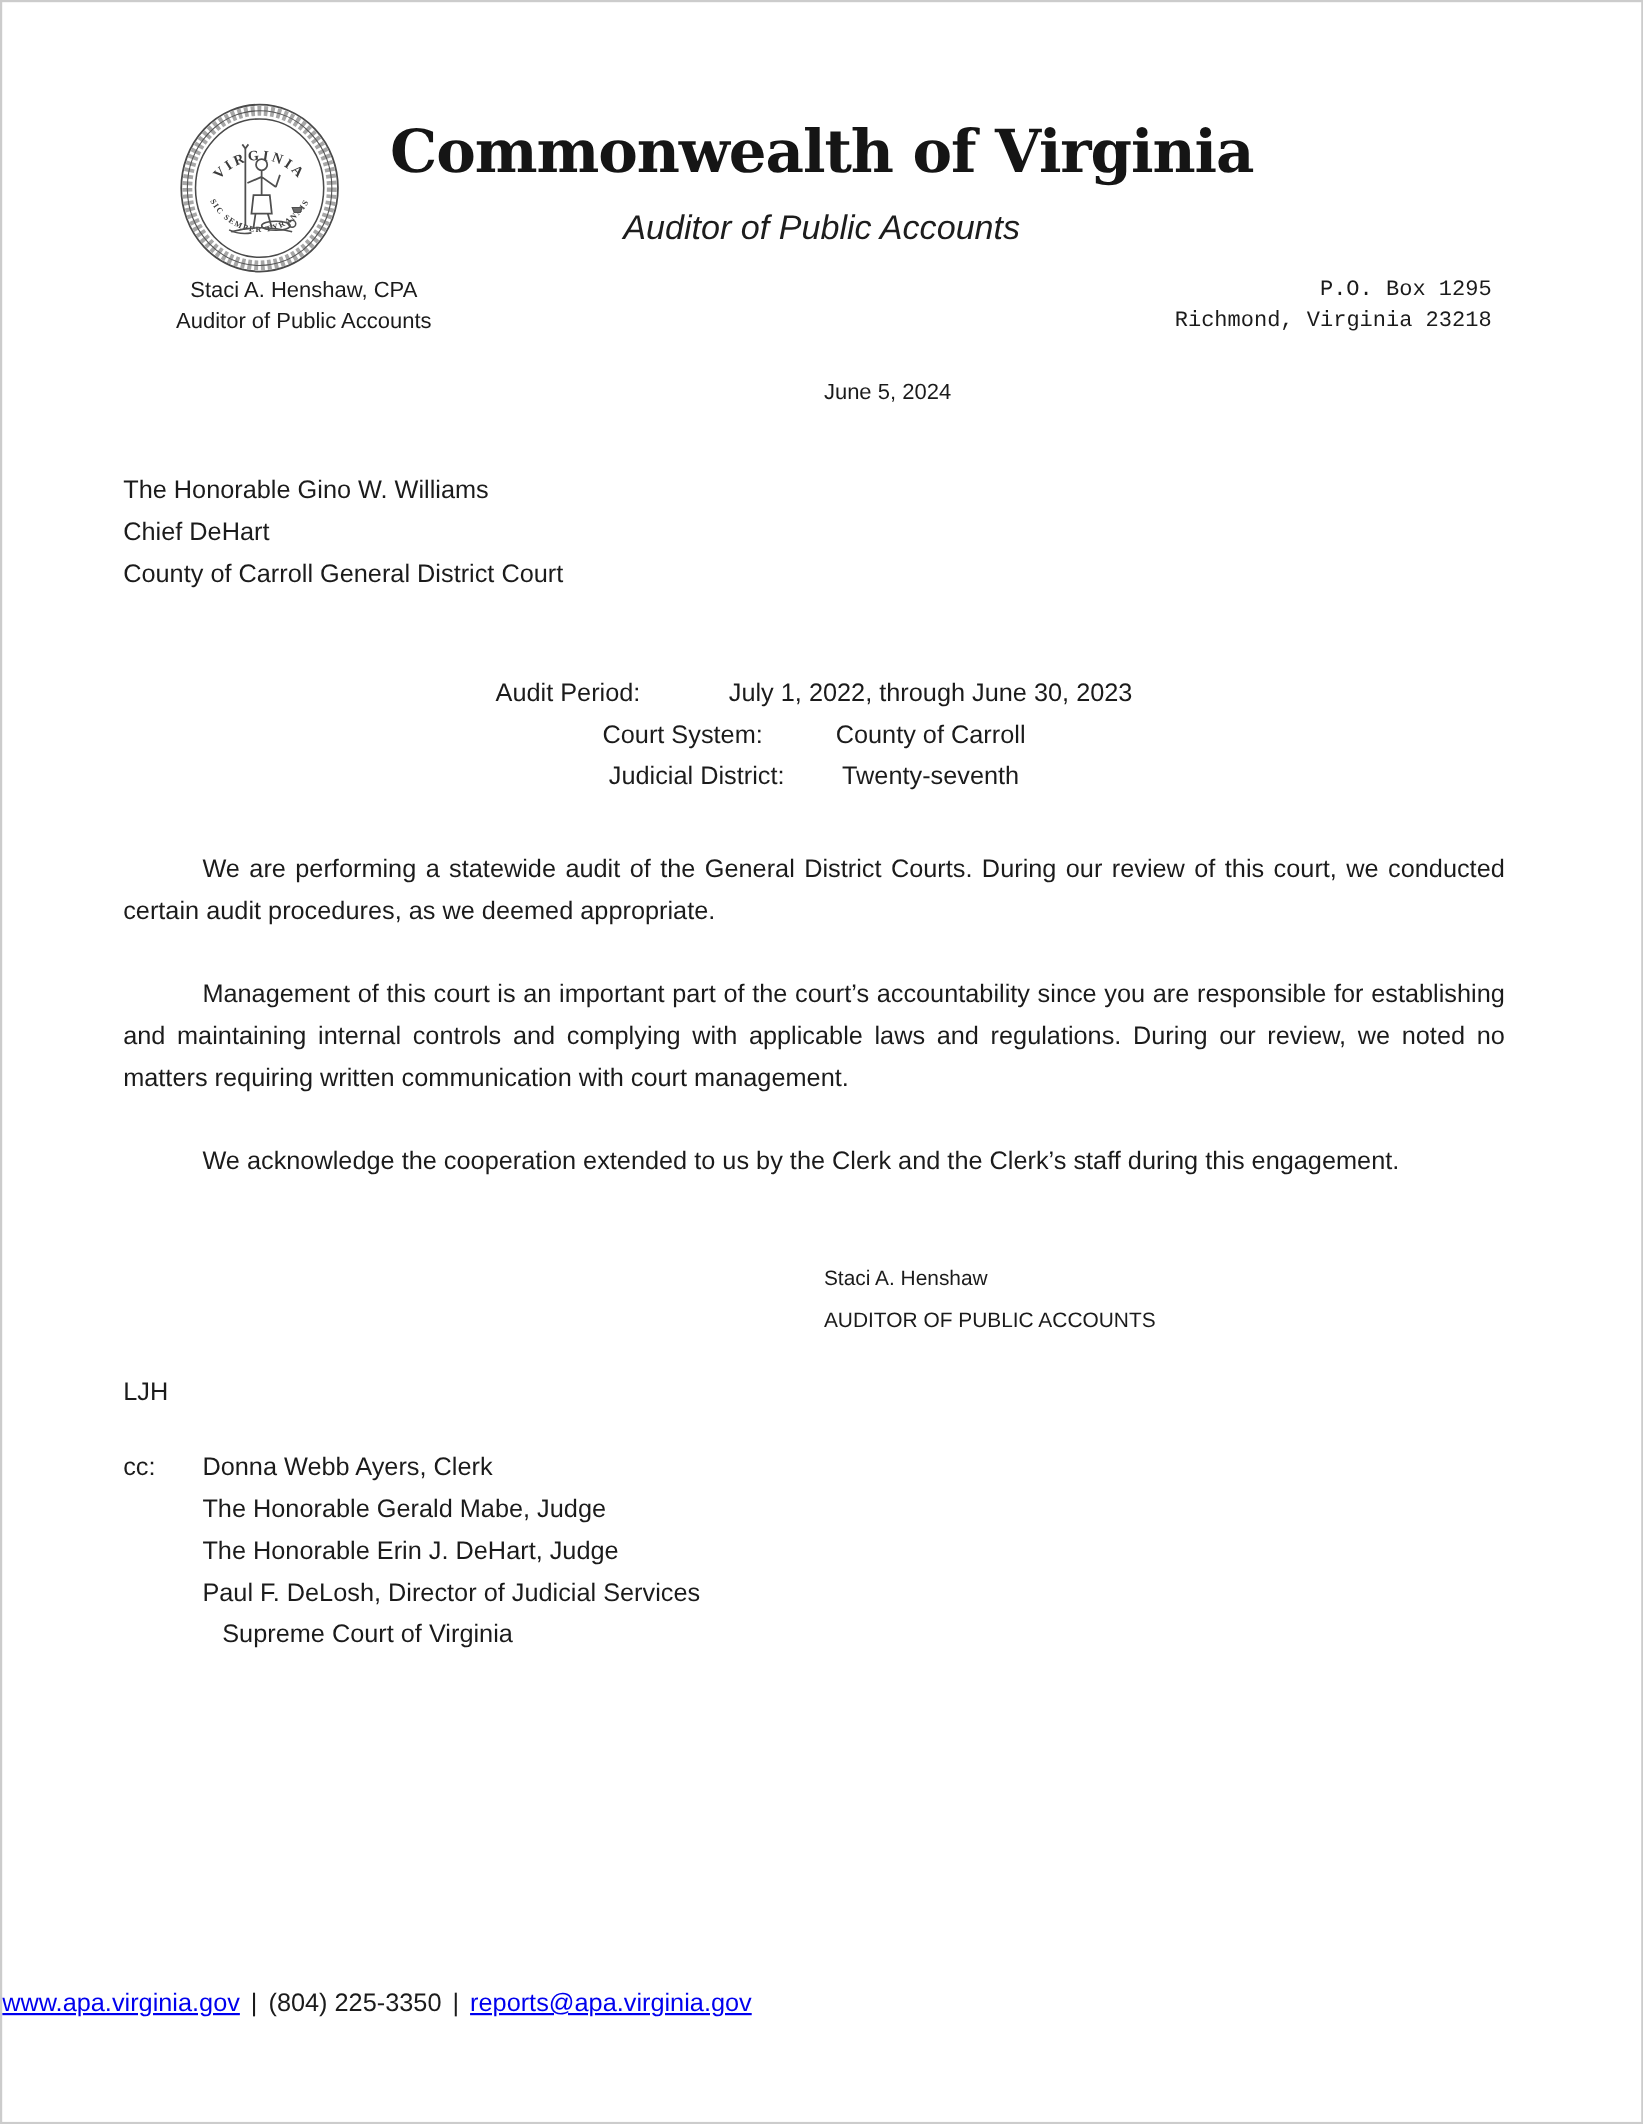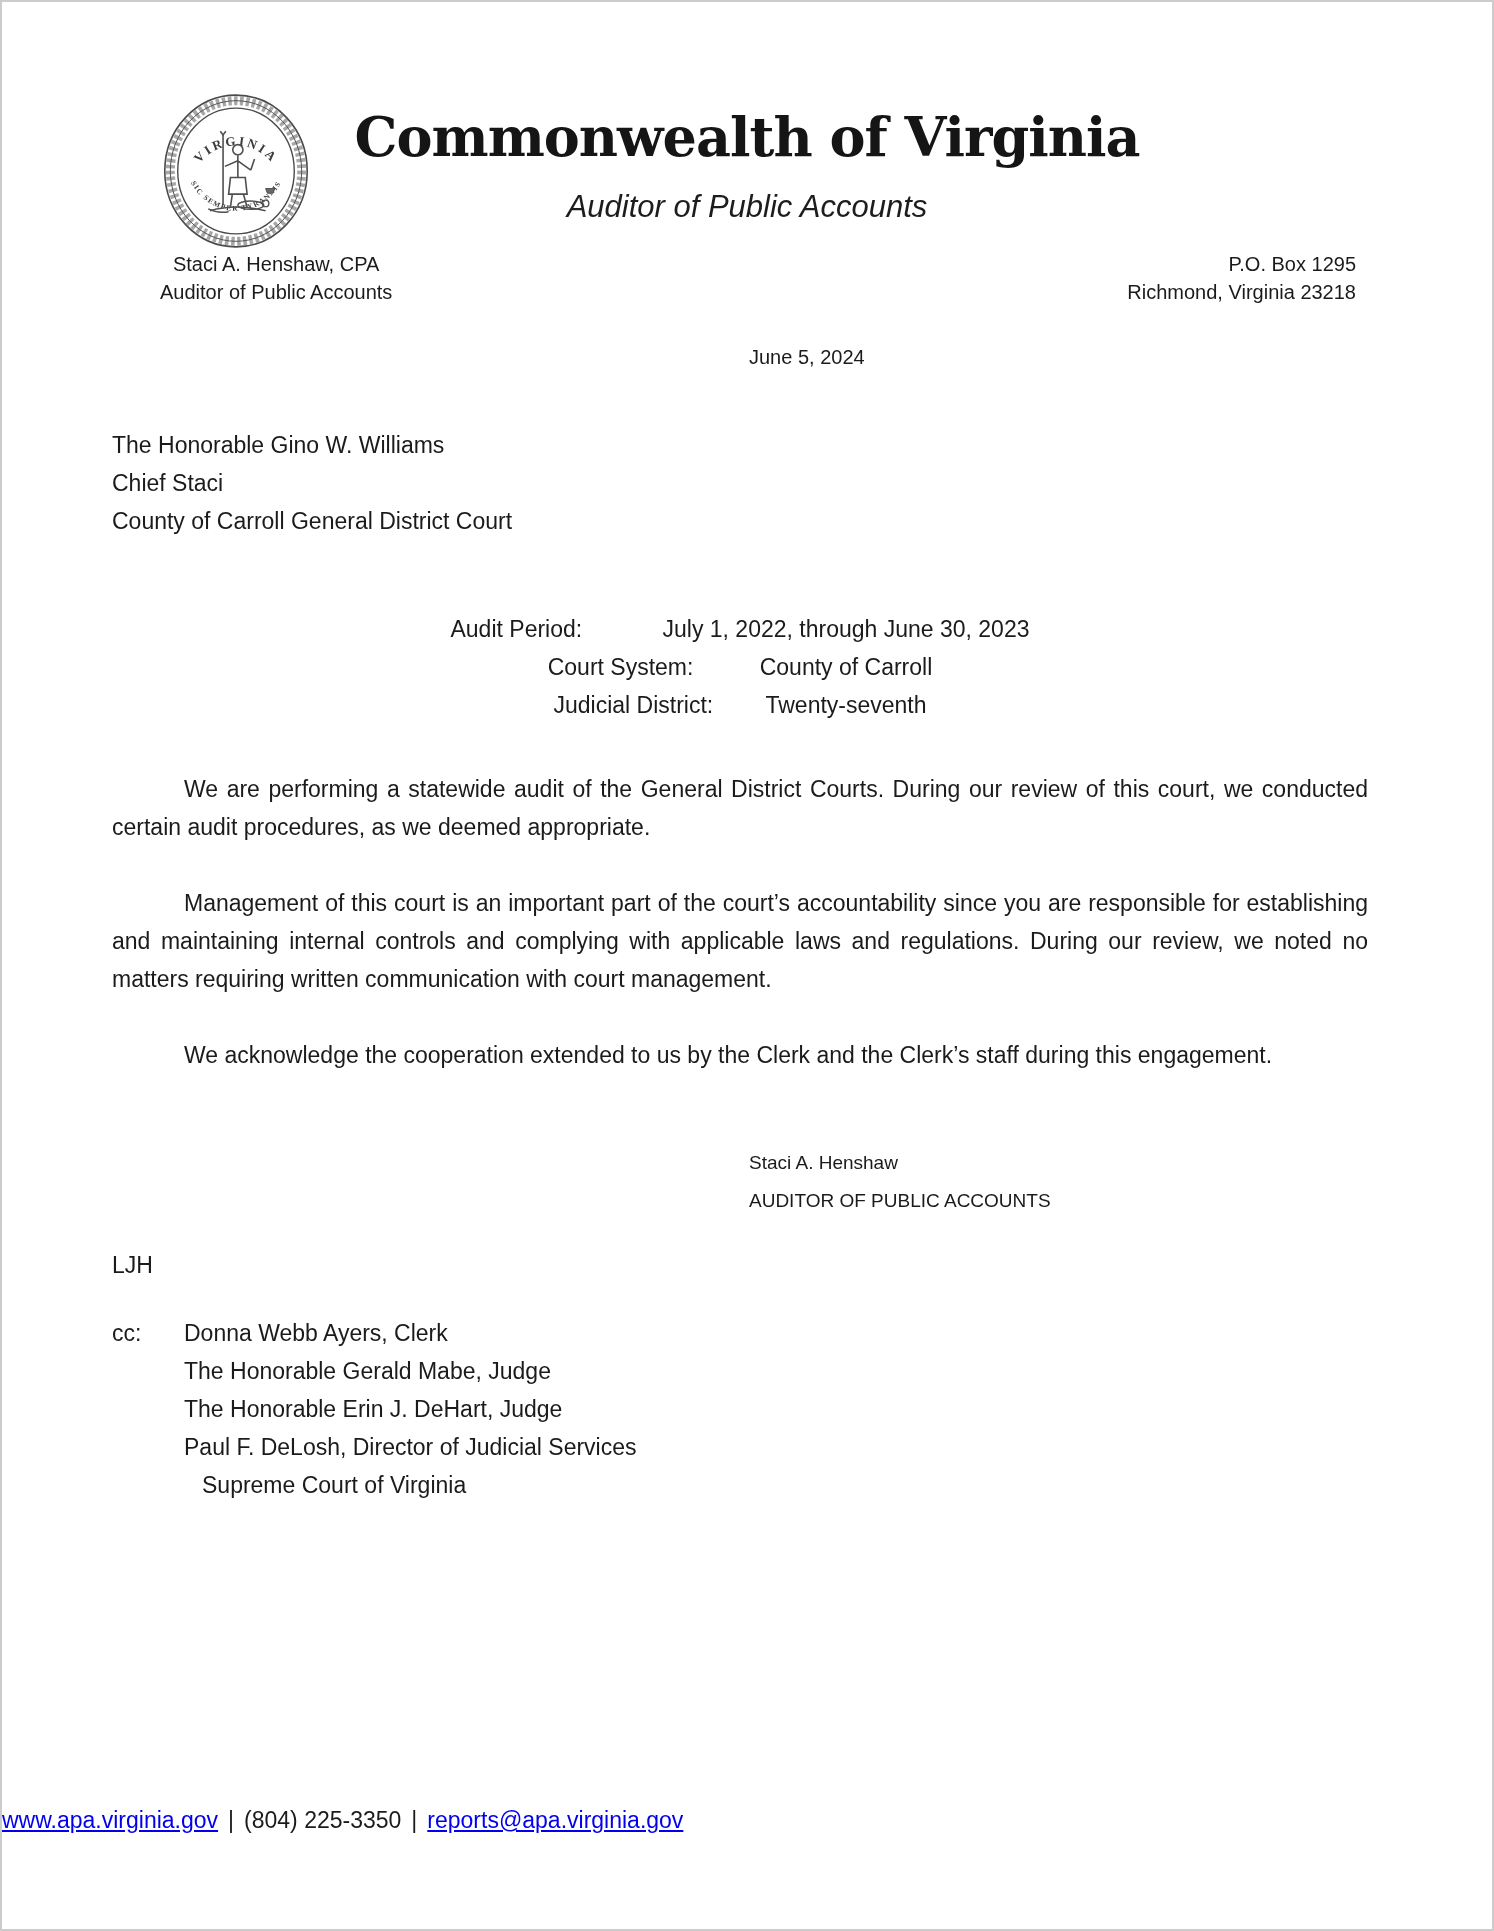--- a/index.html
+++ b/index.html
@@ -44,21 +44,21 @@
   }
   .contact-row {
     display: flex;
     justify-content: space-between;
     margin-top: 24px;
     padding: 0 136px 0 158px;
     font-size: 20px;
     line-height: 28px;
   }
   .contact-left  { text-align: center; }
-  .contact-right { text-align: right; }
+  .contact-right { text-align: right; font-family: Liberation Mono, monospace; }
 
   
   .date-line {
     margin-top: 32px;
     margin-left: 637px;
     font-size: 20px;
     line-height: 38px;
   }
   .recipient {
     margin-top: 50px;
@@ -176,21 +176,21 @@
       <div>P.O. Box 1295</div>
       <div>Richmond, Virginia 23218</div>
     </div>
   </div>
 
   <div class="content">
     <div class="date-line">June 5, 2024</div>
 
     <div class="recipient">
       <div>The Honorable Gino W. Williams</div>
-      <div>Chief Staci</div>
+      <div>Chief DeHart</div>
       <div>County of Carroll General District Court</div>
     </div>
 
     <div class="audit-details">
       <div class="audit-row">
         <div class="audit-label">Audit Period:</div>
         <div class="audit-value">July 1, 2022, through June 30, 2023</div>
       </div>
       <div class="audit-row">
         <div class="audit-label">Court System:</div>

